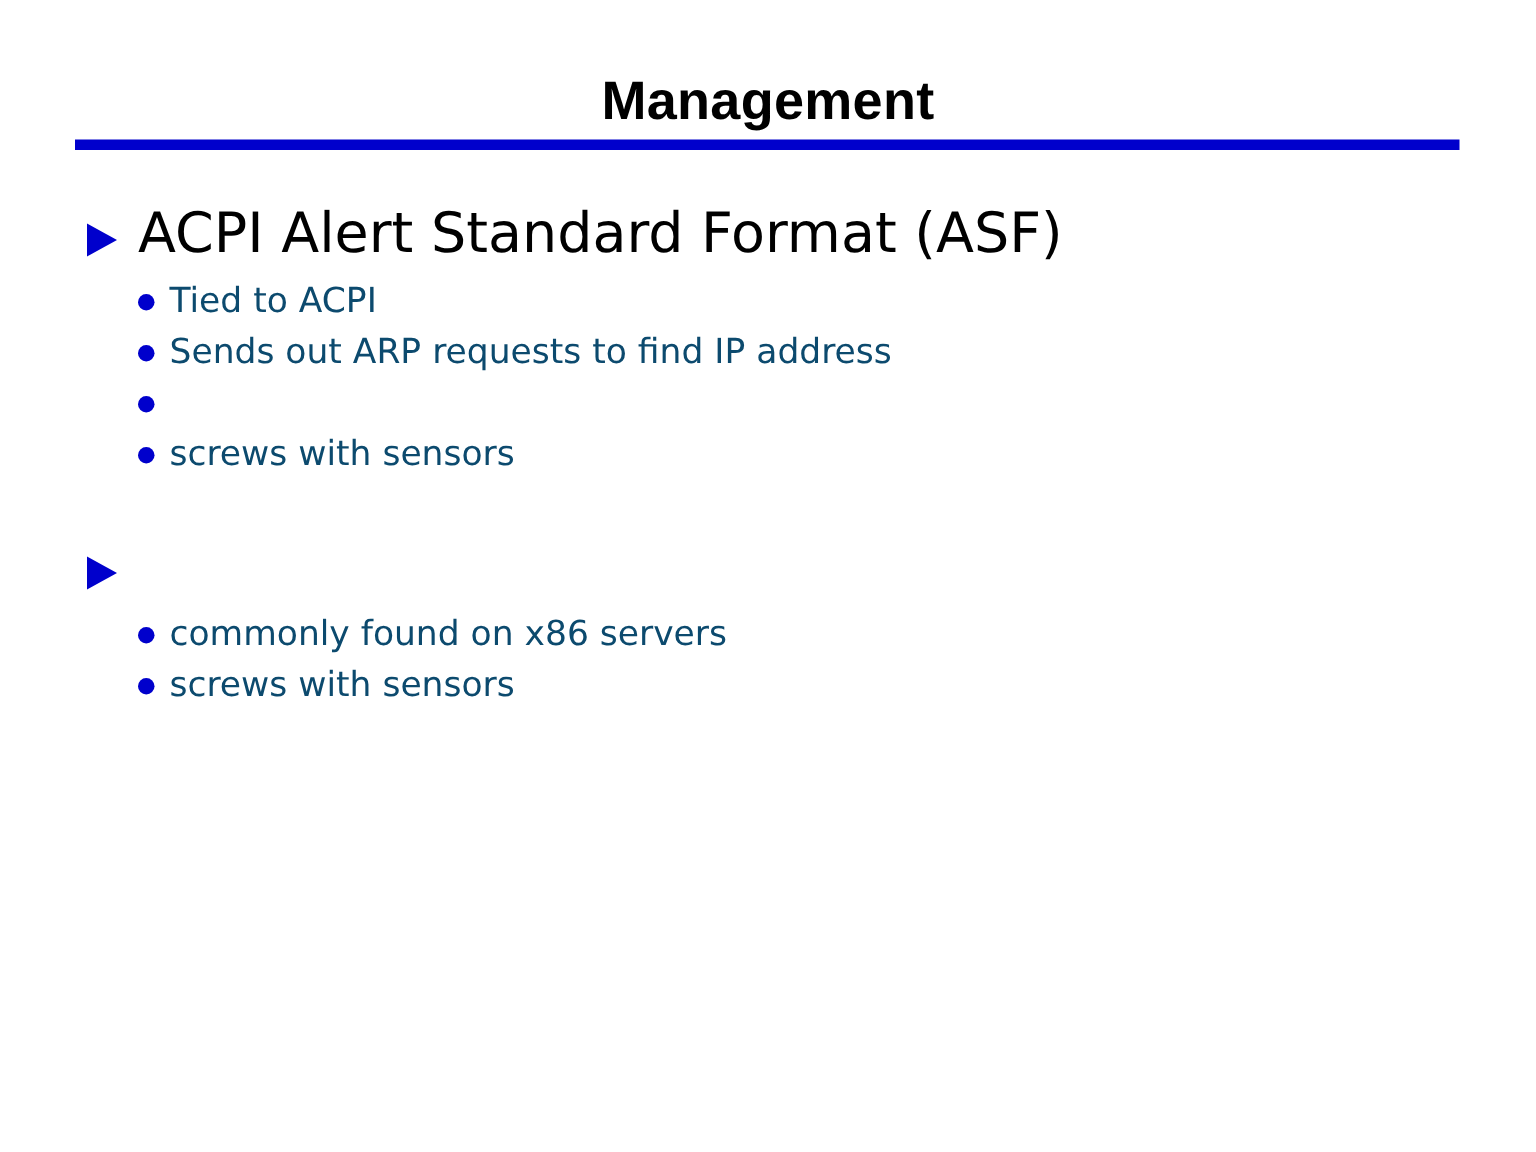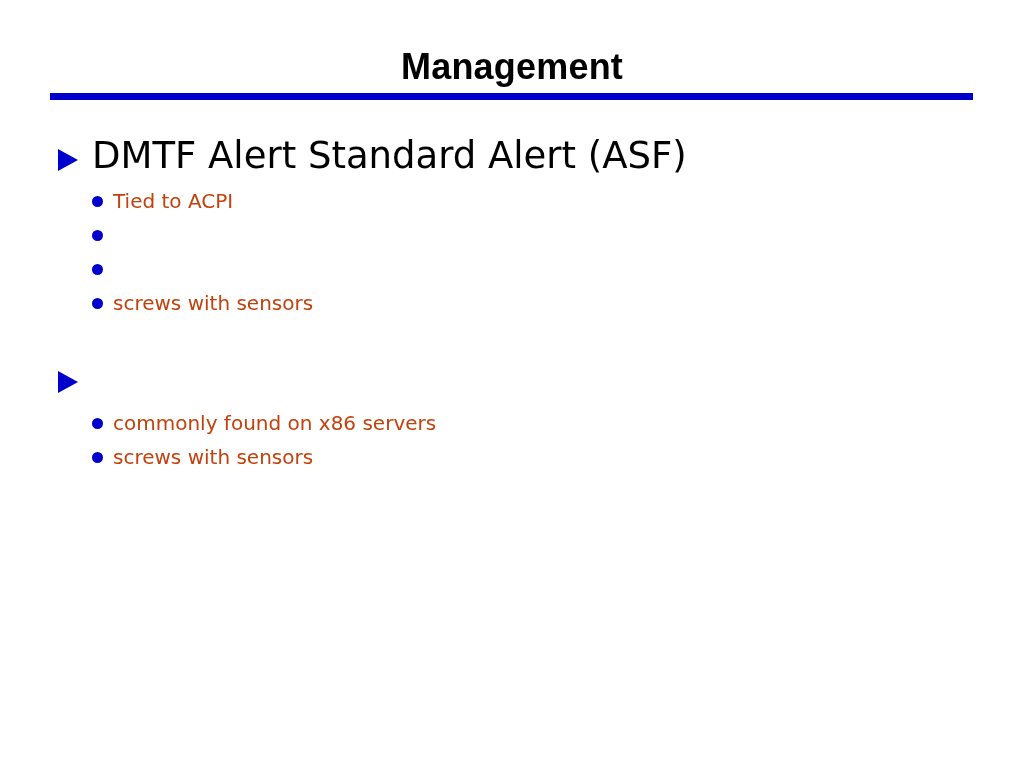--- a/index.html
+++ b/index.html
@@ -88,23 +88,23 @@
   }
 
   .lvl2 {
     position: relative;
     padding-left: 113px;
     height: 34px;
     box-sizing: border-box;
   }
   .lvl2 .l2-text {
     font-family: "DejaVu Sans", sans-serif;
-    font-size: 20px;
+    font-size: 23px;
     line-height: 34px;
-    color: #c2410c;
+    color: #0c4a6e;
     white-space: nowrap;
     display: block;
   }
   .dot-bullet {
     position: absolute;
     left: 92px;
     top: 12px;
     width: 11px;
     height: 11px;
     border-radius: 50%;
@@ -123,30 +123,31 @@
   <div class="title-block">
     <h1 class="slide-title">Management</h1>
   </div>
 
   <div class="title-rule"></div>
 
   <div class="body-block">
 
     <div class="lvl1">
       <span class="tri-bullet"></span>
-      <span class="l1-text">DMTF Alert Standard Alert (ASF)</span>
+      <span class="l1-text">ACPI Alert Standard Format (ASF)</span>
     </div>
 
     <div class="lvl2">
       <span class="dot-bullet"></span>
       <span class="l2-text">Tied to ACPI</span>
     </div>
 
     <div class="lvl2">
       <span class="dot-bullet"></span>
+      <span class="l2-text">Sends out ARP requests to find IP address</span>
     </div>
 
     <div class="lvl2">
       <span class="dot-bullet"></span>
     </div>
 
     <div class="lvl2">
       <span class="dot-bullet"></span>
       <span class="l2-text">screws with sensors</span>
     </div>

